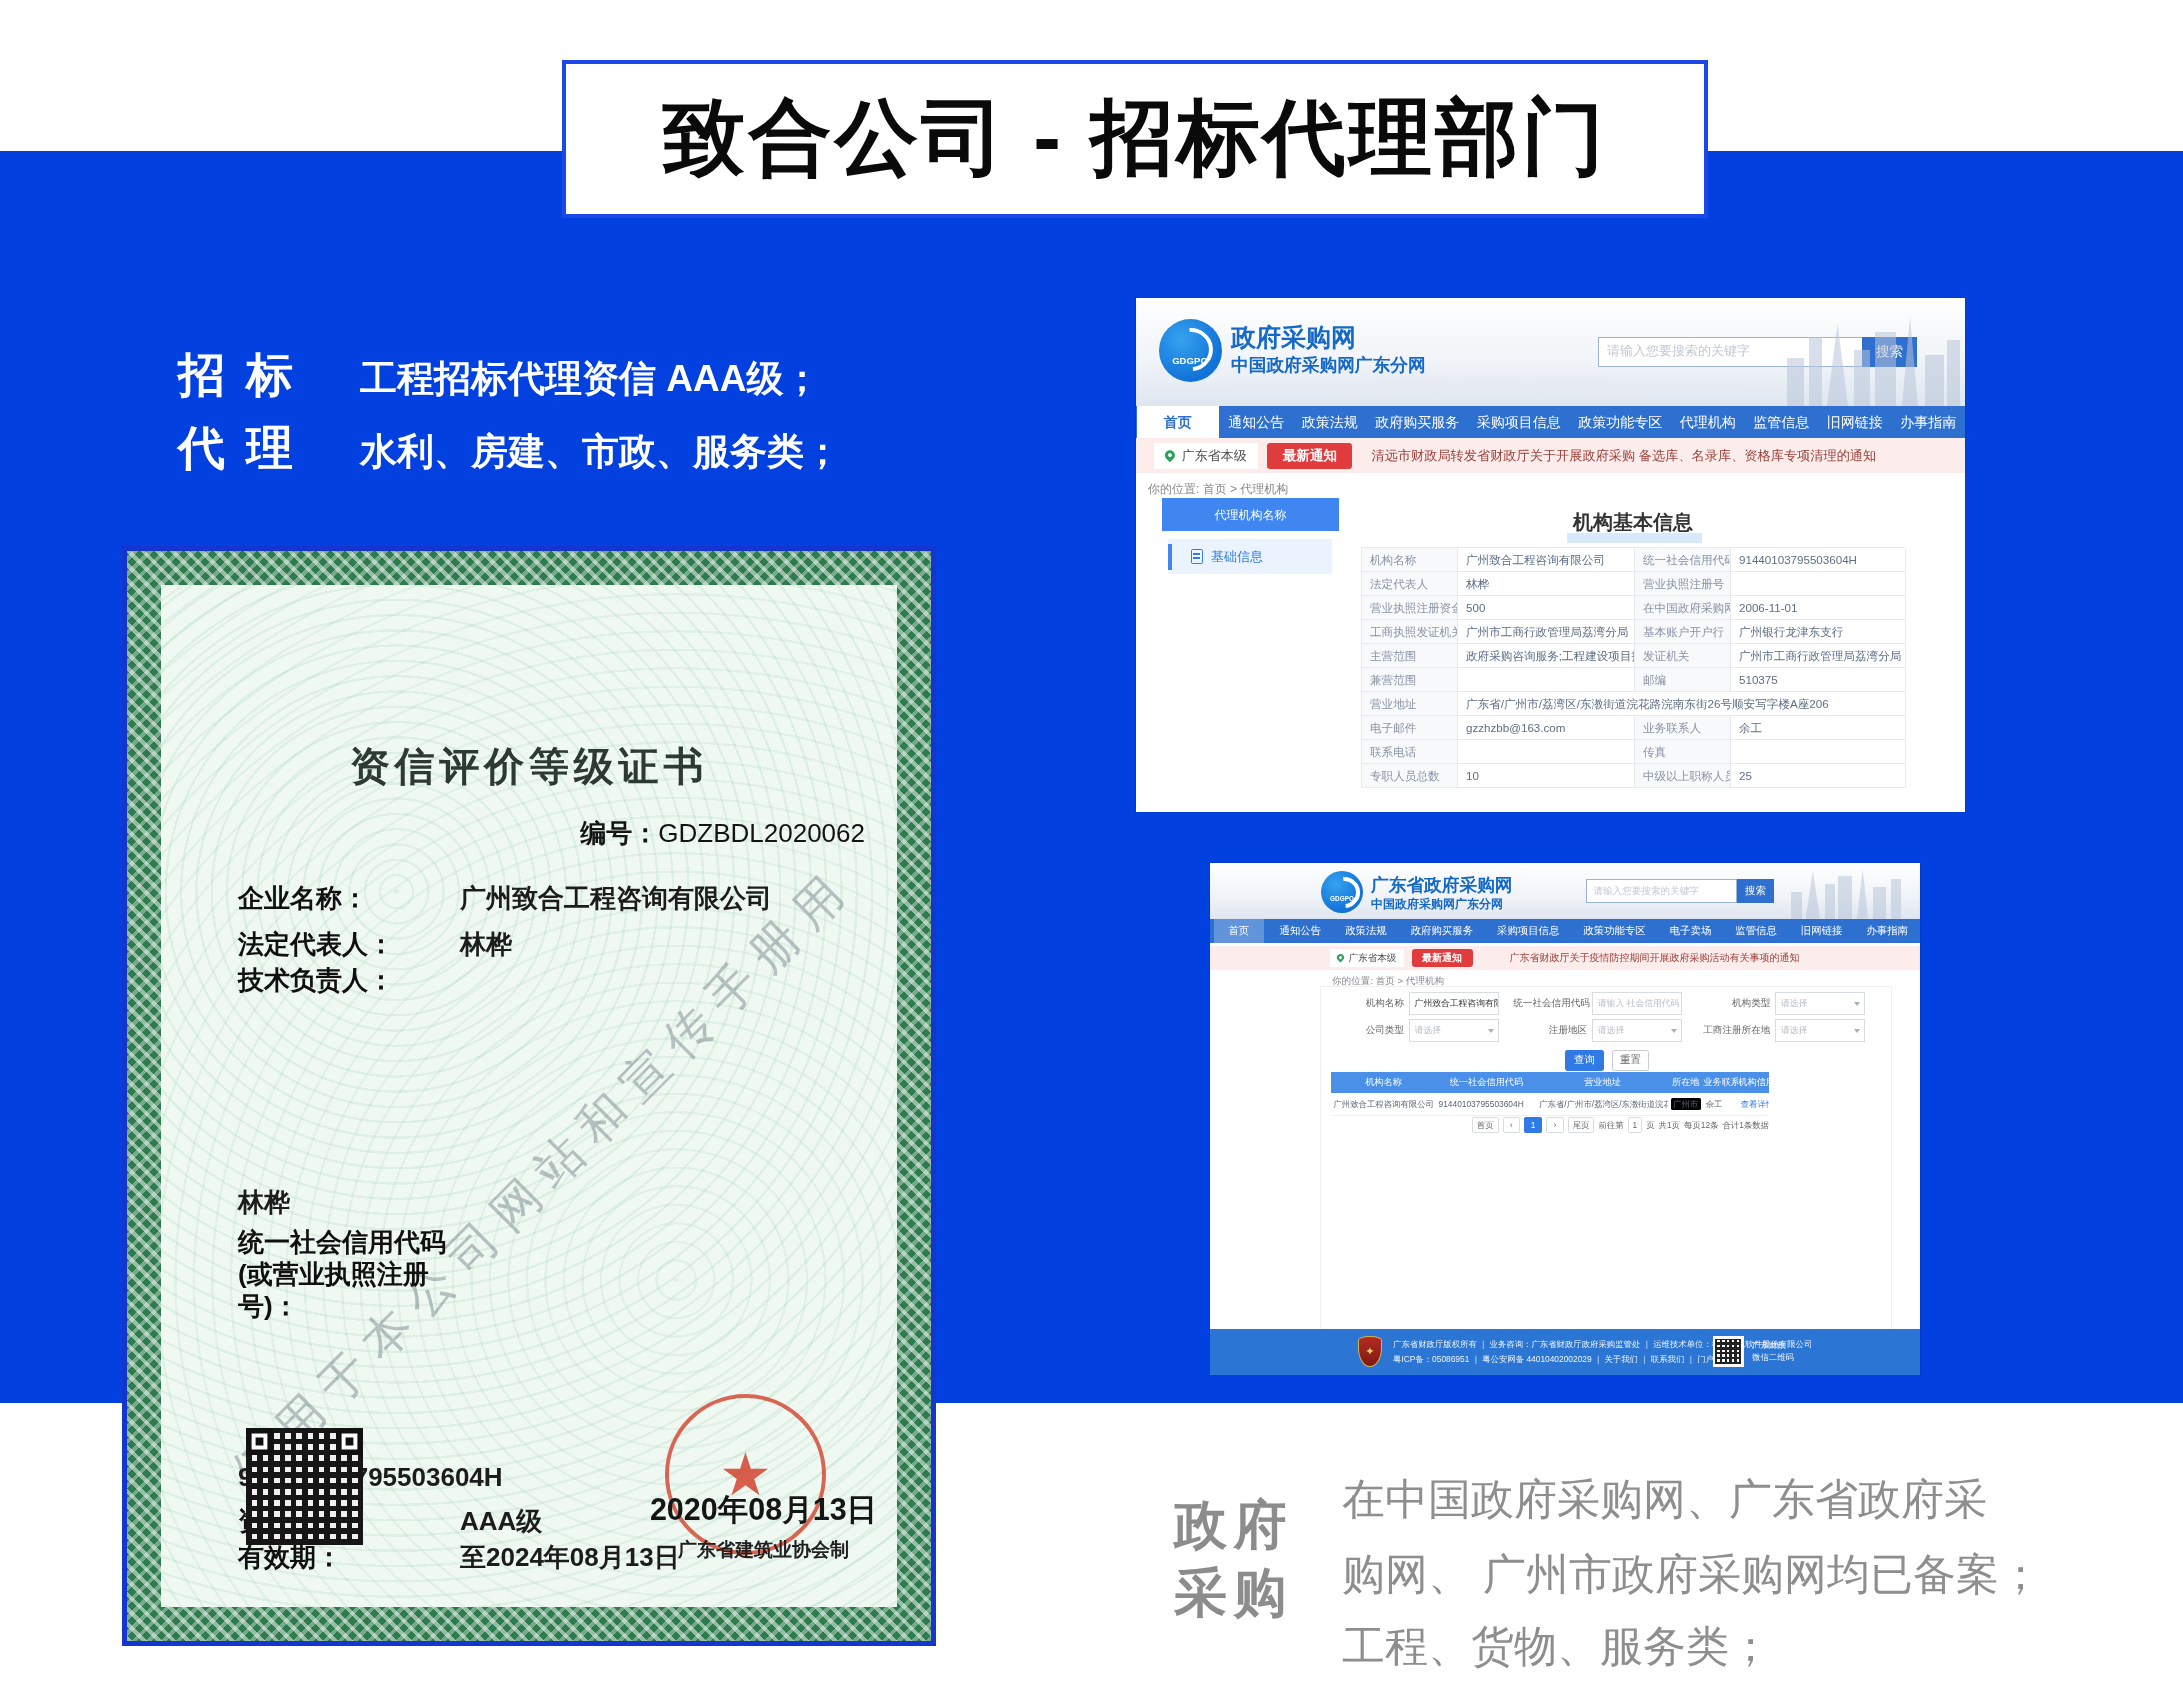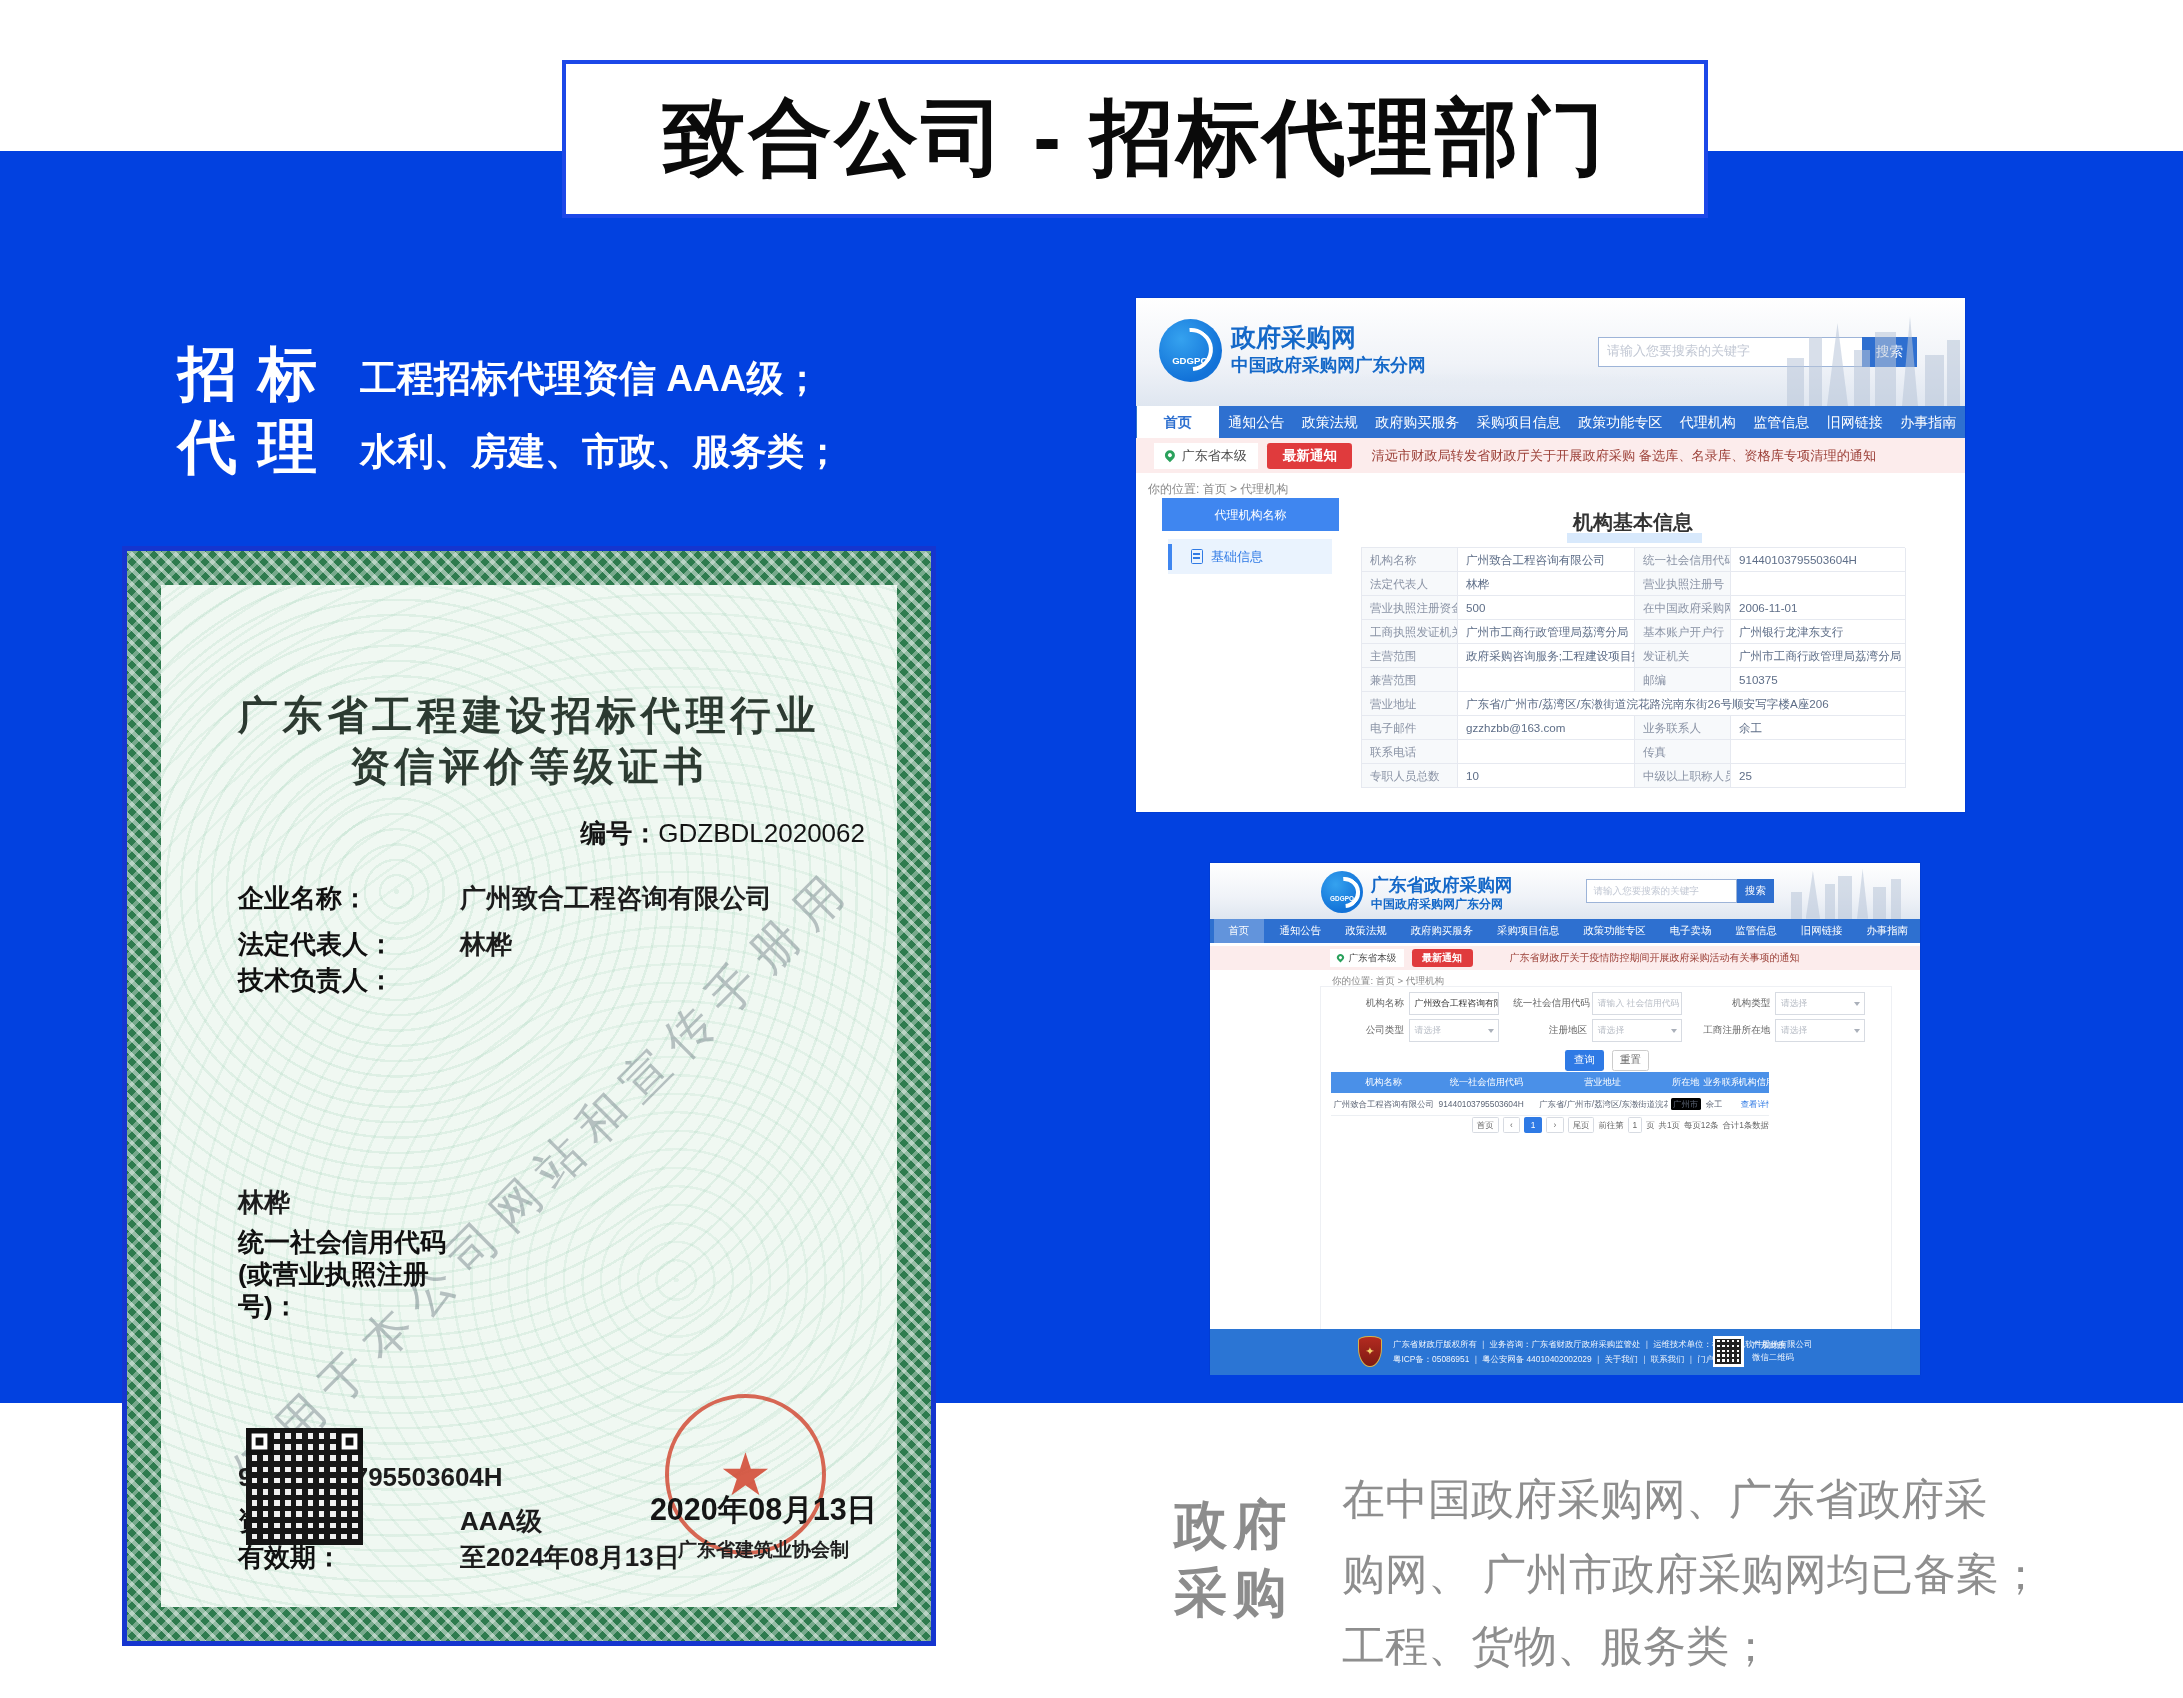--- a/index.html
+++ b/index.html
@@ -9,21 +9,21 @@
 
   
   .blue-band{left:0;top:151px;width:2183px;height:1252px;background:#0241e0;}
 
   
   .title-box{left:562px;top:60px;width:1146px;height:158px;background:#ffffff;
     border:4.8px solid #1c48e8;display:flex;align-items:center;justify-content:center;}
   .title-box h1{margin:0;font-size:83px;font-weight:900;color:#0a0a0a;letter-spacing:3.2px;white-space:nowrap;}
 
   
-  .intro-big{color:#ffffff;font-size:59px;font-weight:900;letter-spacing:21px;line-height:59px;white-space:nowrap;}
+  .intro-big{color:#ffffff;font-size:47px;font-weight:900;letter-spacing:21px;line-height:59px;white-space:nowrap;}
   .intro-desc{color:#ffffff;font-size:37px;font-weight:700;line-height:37px;white-space:nowrap;}
 
   
   .cert{left:122px;top:546px;width:814px;height:1100px;border:5.6px solid #1535cf;
     background:#2e7b4e;
     background-image:repeating-linear-gradient(45deg,rgba(255,255,255,.5) 0 4px,rgba(46,123,78,0) 4px 10.4px),
       repeating-linear-gradient(-45deg,rgba(255,255,255,.35) 0 4px,rgba(46,123,78,0) 4px 10.4px);}
   .cert-paper{position:absolute;left:34px;top:34px;right:34px;bottom:34px;background-color:#f0f8f2;
     background-image:repeating-radial-gradient(circle at 32% 30%,rgba(130,195,160,.16) 0 2.4px,rgba(255,255,255,0) 2.4px 15.3px),
       repeating-radial-gradient(circle at 70% 68%,rgba(130,195,160,.13) 0 2.4px,rgba(255,255,255,0) 2.4px 18.5px);overflow:hidden;}
@@ -143,21 +143,20 @@
   </div>
 
   <div class="abs intro-big" style="left:178px;top:345px;">招标</div>
   <div class="abs intro-big" style="left:178px;top:418px;">代理</div>
   <div class="abs intro-desc" style="left:360px;top:433px;">水利、房建、市政、服务类；</div>
   <div class="abs intro-desc" style="left:360px;top:360px;">工程招标代理资信 AAA级；</div>
 
   <div class="abs cert">
     <div class="cert-paper">
       <div class="abs watermark">仅用于本公司网站和宣传手册用</div>
-      <div class="abs cert-title" style="top:103px;">广东省工程建设招标代理行业</div>
       <div class="abs cert-title" style="top:154px;">资信评价等级证书</div>
       <div class="abs cert-no">
         <b>编号：</b><span>GDZBDL2020062</span>
       </div>
       <div class="abs cert-fields">
           <div class="cert-row">
             <div class="cert-label">
               <div>企业名称：</div>
             </div>
             <div class="cert-value">广州致合工程咨询有限公司</div>

